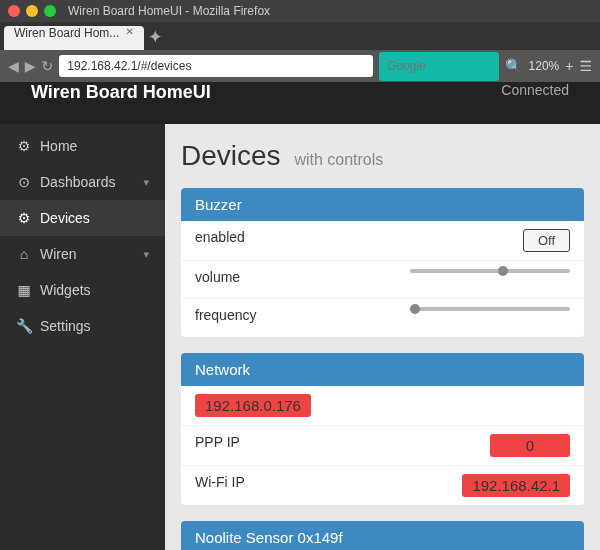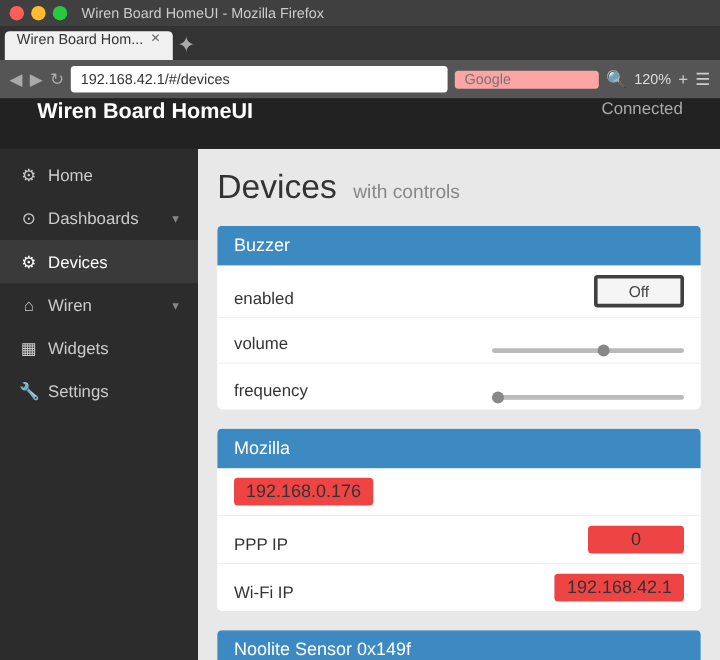--- a/index.html
+++ b/index.html
@@ -87,24 +87,24 @@
       border: none;
       border-radius: 3px;
       height: 22px;
       flex: 1;
       padding: 0 8px;
       font-size: 12px;
       color: #333;
       outline: none;
     }
     .search-input {
-      background: #fca5a5;
+      background: #14b8a6;
       border: none;
       border-radius: 3px;
-      height: 15px;
+      height: 29px;
       width: 120px;
       padding: 0 8px;
       font-size: 12px;
       color: #333;
       outline: none;
     }
     .zoom-display {
       color: #ddd;
       font-size: 12px;
       white-space: nowrap;
@@ -209,21 +209,21 @@
       background: #3d8ac2;
       color: white;
       padding: 8px 14px;
       font-size: 15px;
     }
     .card-body {
       padding: 0;
     }
     .card-row {
       display: flex;
-      align-items: flex-end;
+      align-items: flex-start;
       padding: 8px 14px;
       border-bottom: 1px solid #f0f0f0;
       min-height: 38px;
       gap: 12px;
     }
     .card-row:last-child {
       border-bottom: none;
     }
     .row-label {
       color: #333;
@@ -235,23 +235,23 @@
       padding: 3px 10px;
       border-radius: 3px;
       font-size: 15px;
       color: #333;
       min-width: 80px;
       text-align: center;
     }
 
     
     .toggle-btn {
-      border: 3px solid #404040;
+      border: 1px solid #404040;
       background: #f5f5f5;
-      padding: 3px 26px;
+      padding: 3px 14px;
       border-radius: 3px;
       font-size: 13px;
       cursor: pointer;
       color: #444;
     }
 
     
     .slider-container {
       flex: 1;
       max-width: 160px;
@@ -369,21 +369,21 @@
             <div class="slider-container">
               <div class="slider-track">
                 <div class="slider-thumb" style="left: 0%;"></div>
               </div>
             </div>
           </div>
         </div>
       </div>
 
       <div class="device-card">
-        <div class="card-header">Mozilla</div>
+        <div class="card-header">Network</div>
         <div class="card-body">
           <div class="card-row">
             <span class="row-value">192.168.0.176</span>
           </div>
           <div class="card-row">
             <span class="row-label">PPP IP</span>
             <span class="row-value">0</span>
           </div>
           <div class="card-row">
             <span class="row-label">Wi-Fi IP</span>

